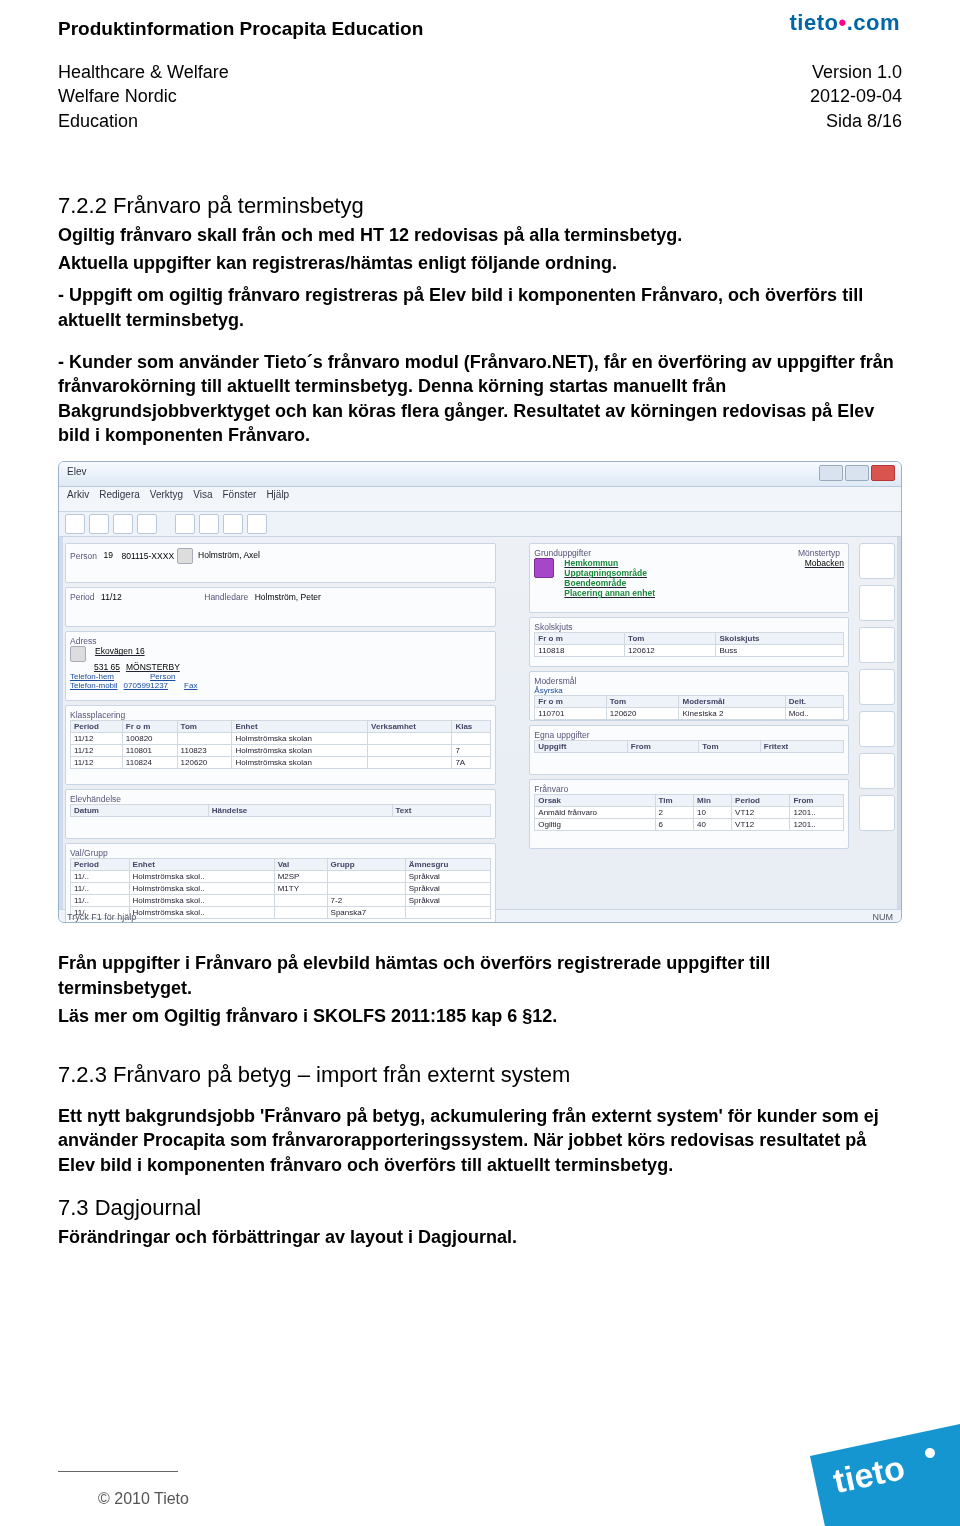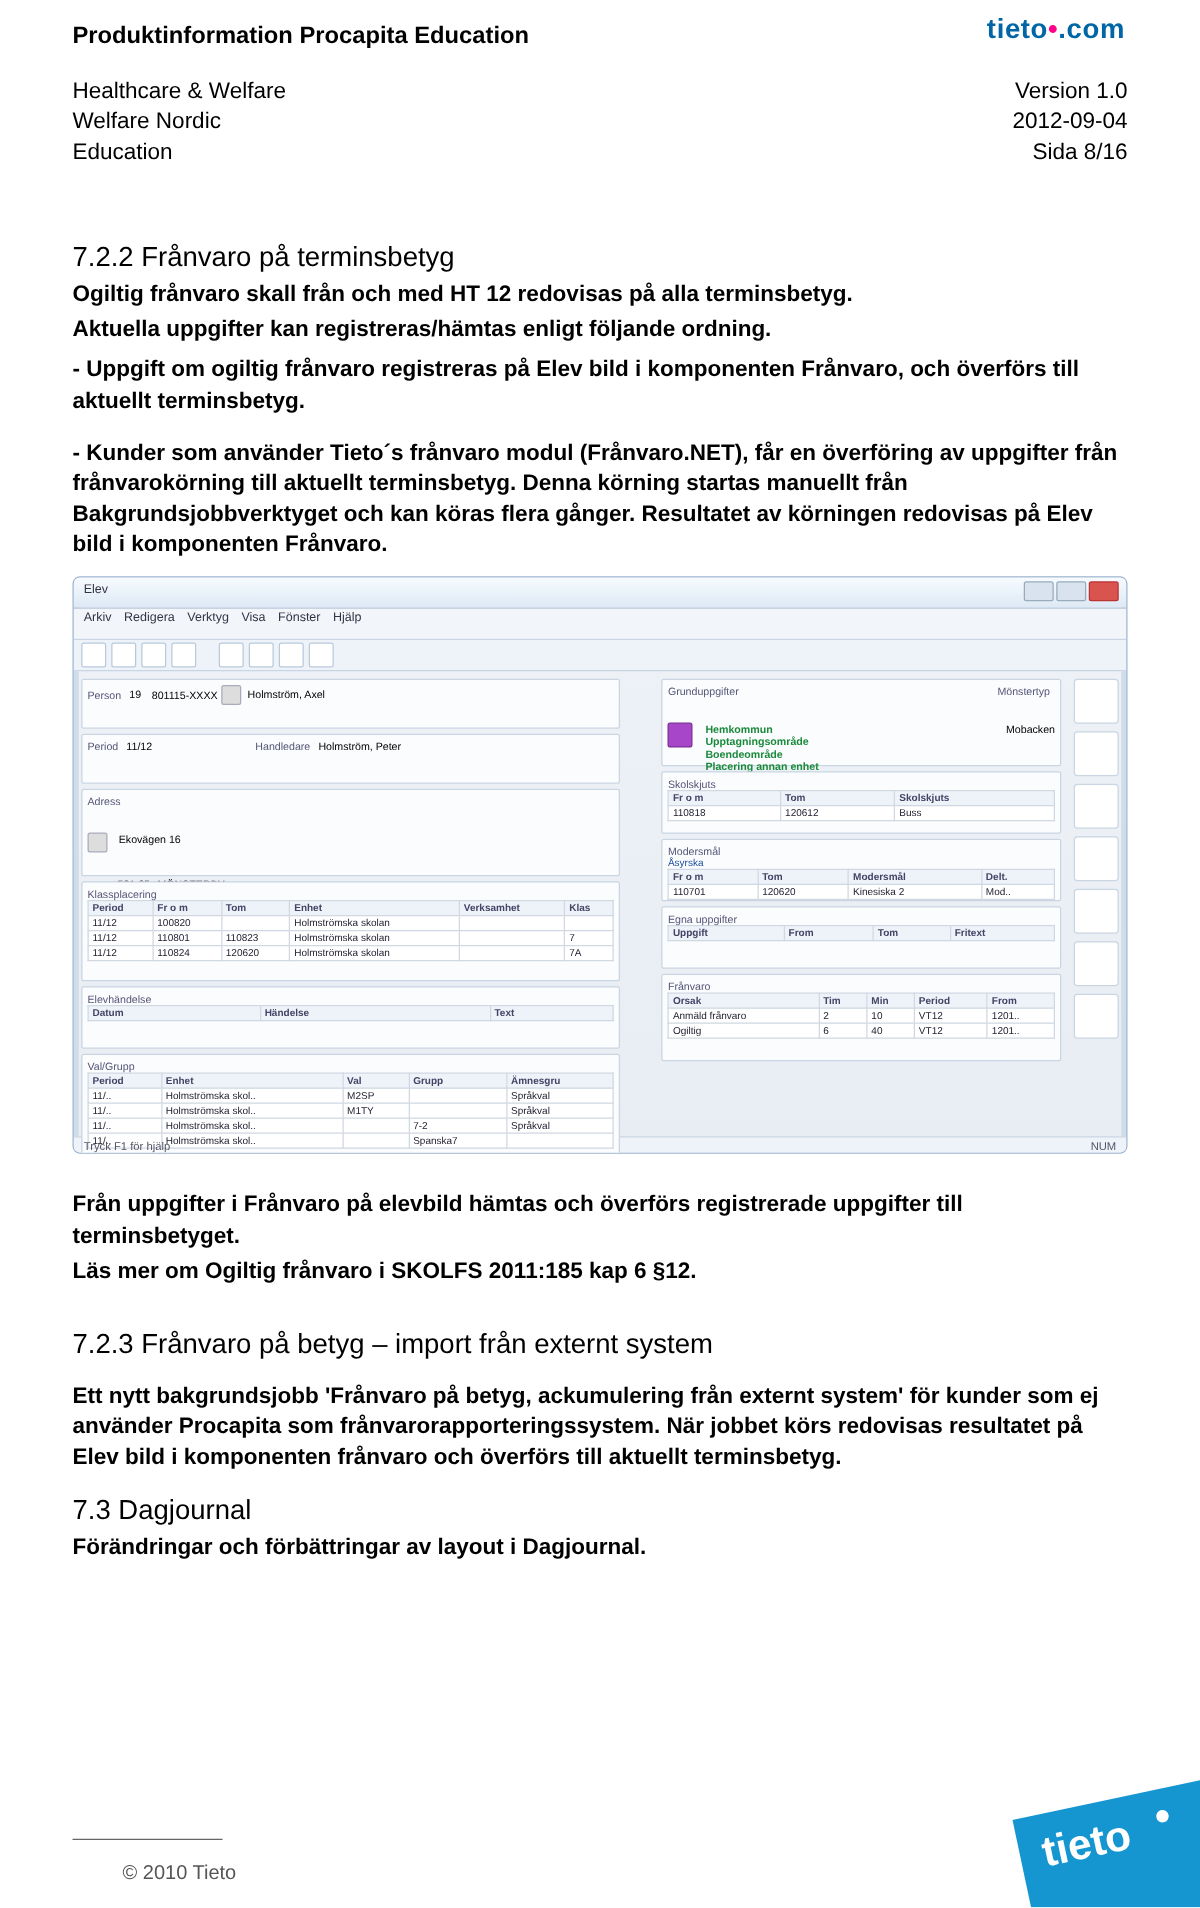--- a/index.html
+++ b/index.html
@@ -65,21 +65,21 @@
   .ss-left { width:54%; padding:6px; box-sizing:border-box; display:flex; flex-direction:column; gap:4px; }
   .ss-right { width:46%; padding:6px; box-sizing:border-box; display:flex; flex-direction:column; gap:4px; }
   .panel {
     background:#fbfcfe; border:1px solid #c9d5e2; border-radius:2px;
     font-size:9px; color:#223; padding:4px; flex-shrink:0;
   }
   .panel.h30{height:30px} .panel.h40{height:40px} .panel.h60{height:60px}
   .panel.h70{height:70px} .panel.h80{height:80px}
   .panel .lbl { font-size:8.5px; color:#557; margin-right:4px; }
   .panel .val { font-size:8.5px; color:#000; }
-  .rowline { display:flex; gap:6px; margin-top:20px; }
+  .rowline { display:flex; gap:6px; margin-top:0;text-decoration:underline; }
   .grid { width:100%; border-collapse:collapse; font-size:8px; }
   .grid th, .grid td { border:1px solid #d0d8e2; padding:1px 3px; text-align:left; color:#223; background:#fff; }
   .grid th { background:#eef3f9; color:#446; }
   .iconcol { display:flex; flex-direction:column; gap:6px; margin-left:4px; }
   .iconblk { width:34px; height:34px; background:#fff; border:1px solid #c9d5e2; border-radius:3px; }
   .ss-rightwrap { display:flex; gap:6px; height:100%; }
   .ss-right-main { flex:1; display:flex; flex-direction:column; gap:4px; }
   .ss-status { height:20px; background:#eef3f9; border-top:1px solid #c9d5e2; font-size:9px; color:#556; padding:2px 8px; display:flex; justify-content:space-between; }
   .green { color:#1a8a3a; font-weight:bold; font-size:8.5px; }
   .purple-ico { display:inline-block; width:18px; height:18px; background:#a846c9; border:1px solid #7a2e96; vertical-align:middle; margin-right:4px; border-radius:2px; }

